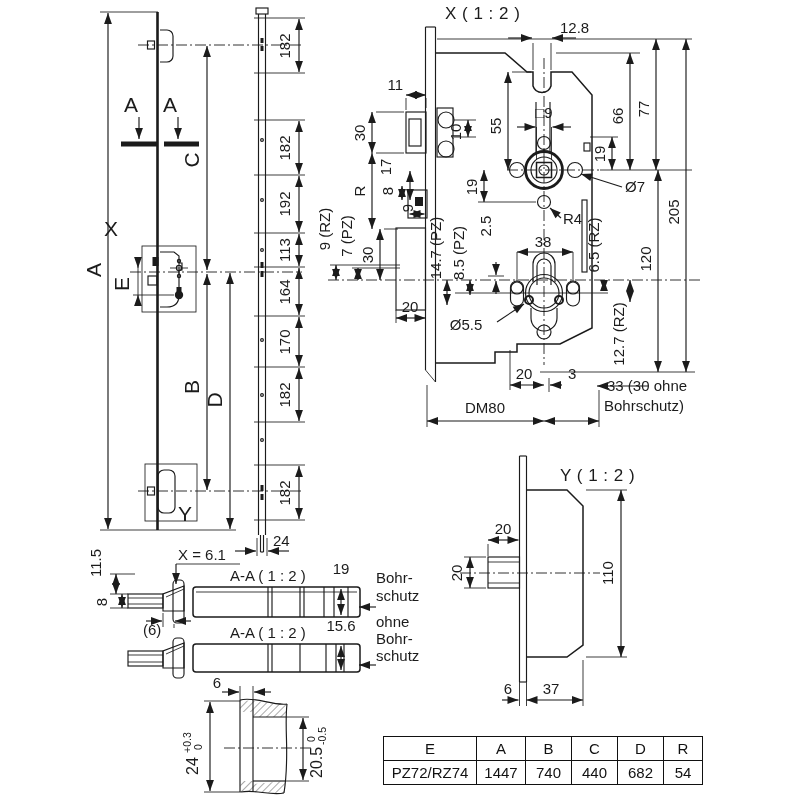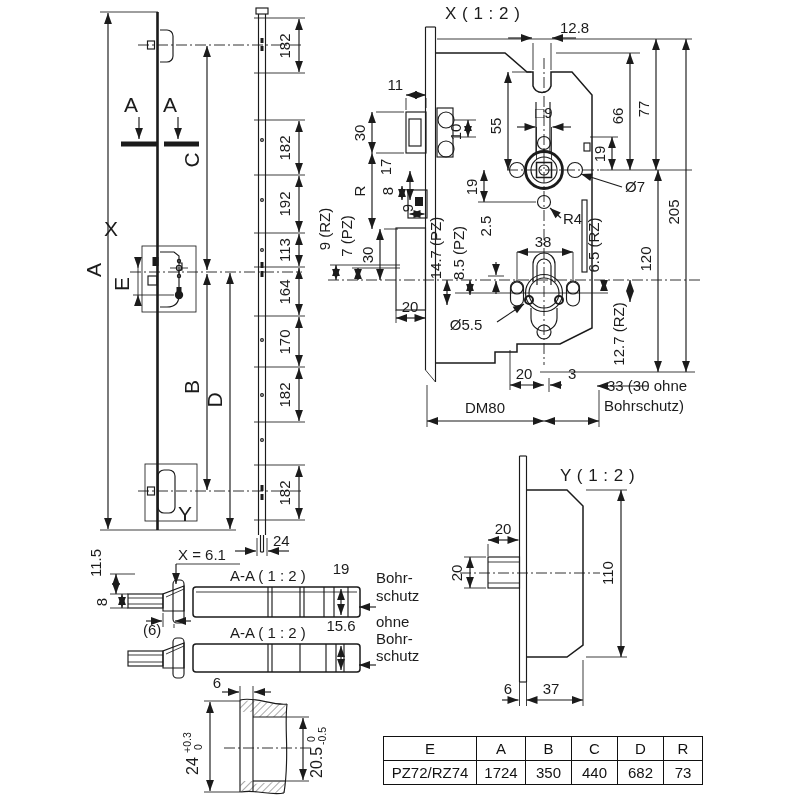--- a/index.html
+++ b/index.html
@@ -448,21 +448,21 @@
         <tr>
     <td class="c0">E</td>
     <td class="c1">A</td>
     <td class="c2">B</td>
     <td class="c3">C</td>
     <td class="c4">D</td>
     <td class="c5">R</td>
   </tr>
   <tr>
     <td>PZ72/RZ74</td>
-    <td>1724</td>
-    <td>350</td>
+    <td>1447</td>
+    <td>740</td>
     <td>440</td>
     <td>682</td>
-    <td>73</td>
+    <td>54</td>
   </tr>
 </tbody>
     </table>
 </div>
 
 </body></html>

